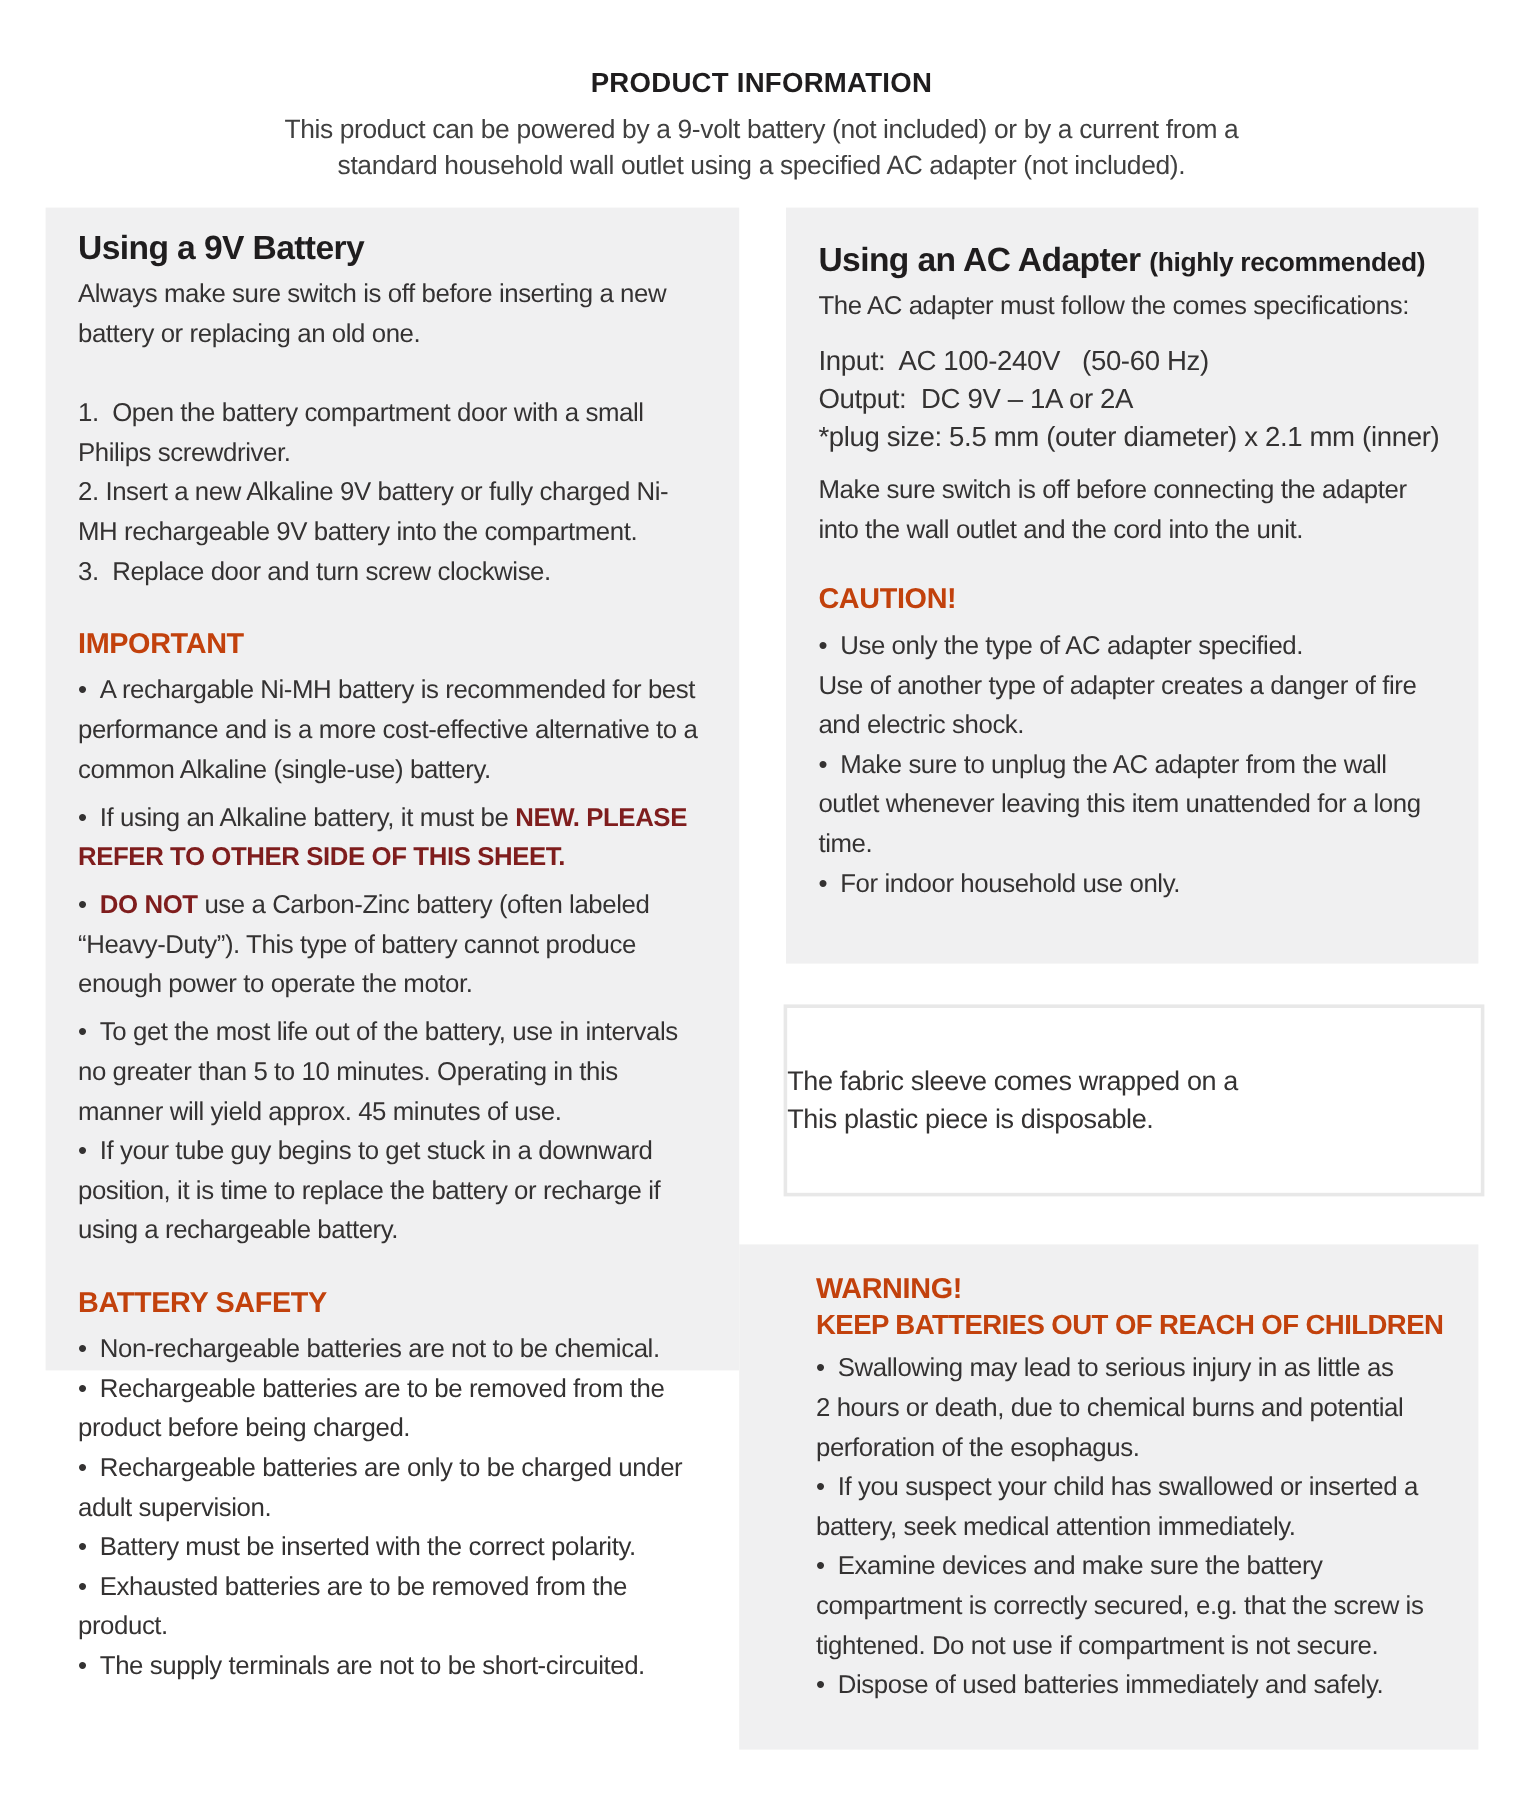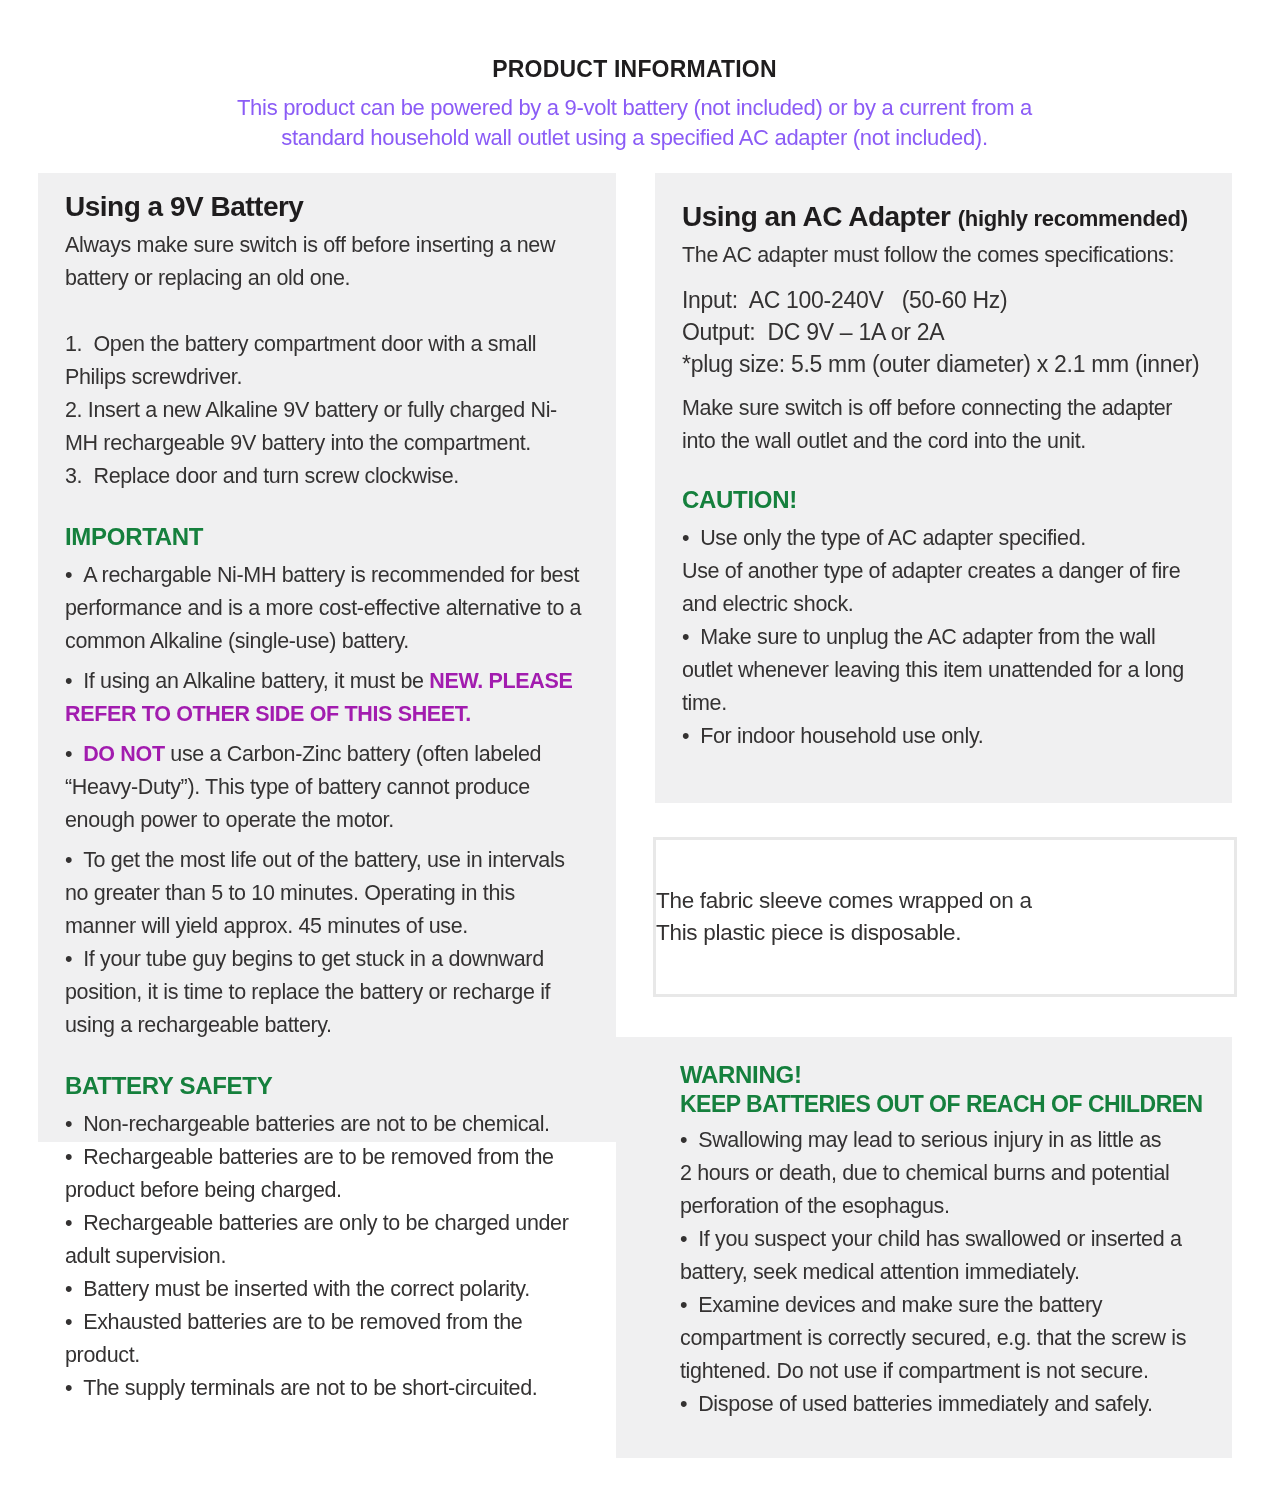--- a/index.html
+++ b/index.html
@@ -27,21 +27,21 @@
     font-size: 23px;
     font-weight: bold;
     color: #1f1d1e;
     letter-spacing: 0.2px;
   }
   .page-subtitle {
     margin: 0;
     font-size: 22px;
     line-height: 30px;
     letter-spacing: -0.3px;
-    color: #8b5cf6;
+    color: #404040;
   }
   .box {
     position: absolute;
     background: #f0f0f1;
     box-sizing: border-box;
   }
   .left-box {
     left: 38px;
     top: 173px;
     width: 578px;
@@ -90,21 +90,21 @@
     letter-spacing: -0.5px;
   }
   h2 .suffix {
     font-size: 22px;
     letter-spacing: -0.3px;
   }
   h3 {
     margin: 0;
     font-size: 24px;
     font-weight: bold;
-    color: #15803d;
+    color: #c2410c;
     letter-spacing: -0.3px;
   }
   .body-text, .li {
     margin: 0;
     font-size: 21.5px;
     line-height: 33px;
     letter-spacing: -0.35px;
   }
   .gap {
     height: 33px;
@@ -141,21 +141,21 @@
   .important-list .li + .li {
     margin-top: 7px;
   }
   .important-list .li:last-child {
     margin-top: 0;
   }
   .safety-list .li, .caution-list .li, .warning-list .li {
     margin-top: 0;
   }
   b {
-    color: #a21caf;
+    color: #7f1d1d;
     text-align: center;
   }
 </style>
 </head>
 <body>
 
 <header class="page-header">
   <h1 class="page-title">PRODUCT INFORMATION</h1>
   <p class="page-subtitle">This product can be powered by a 9-volt battery (not included) or by a current from a</p>
   <p class="page-subtitle">standard household wall outlet using a specified AC adapter (not included).</p>

